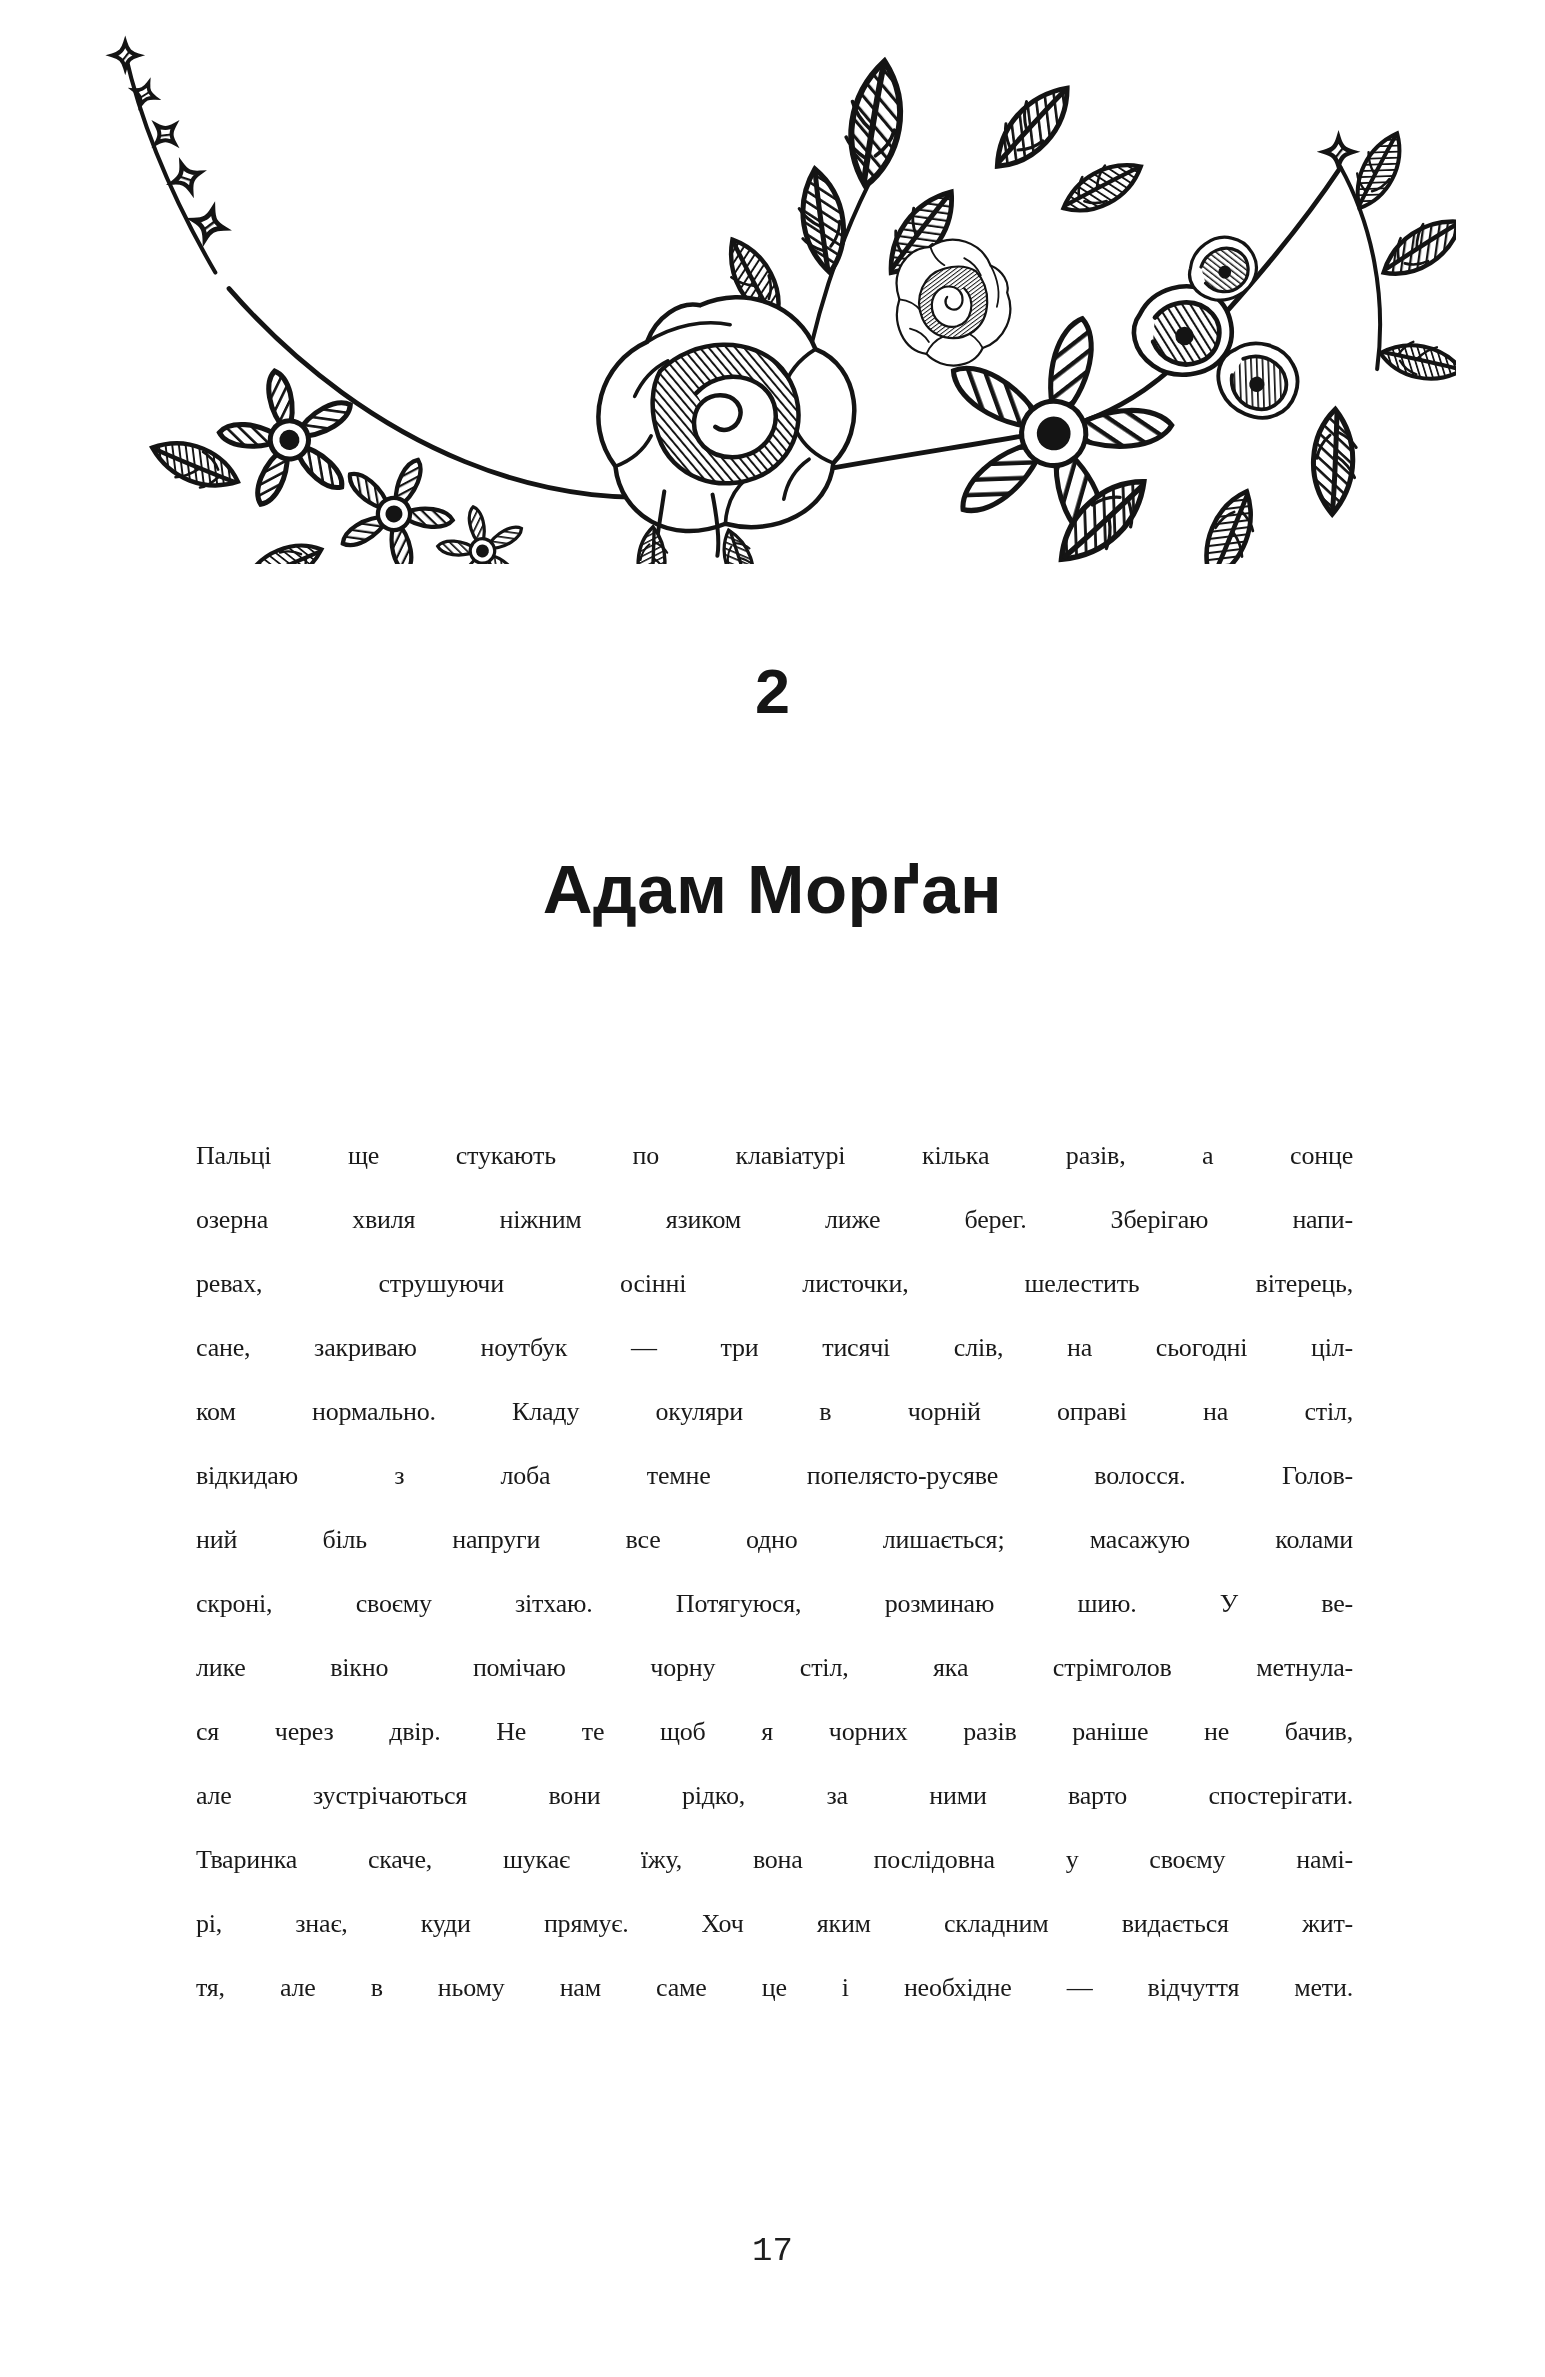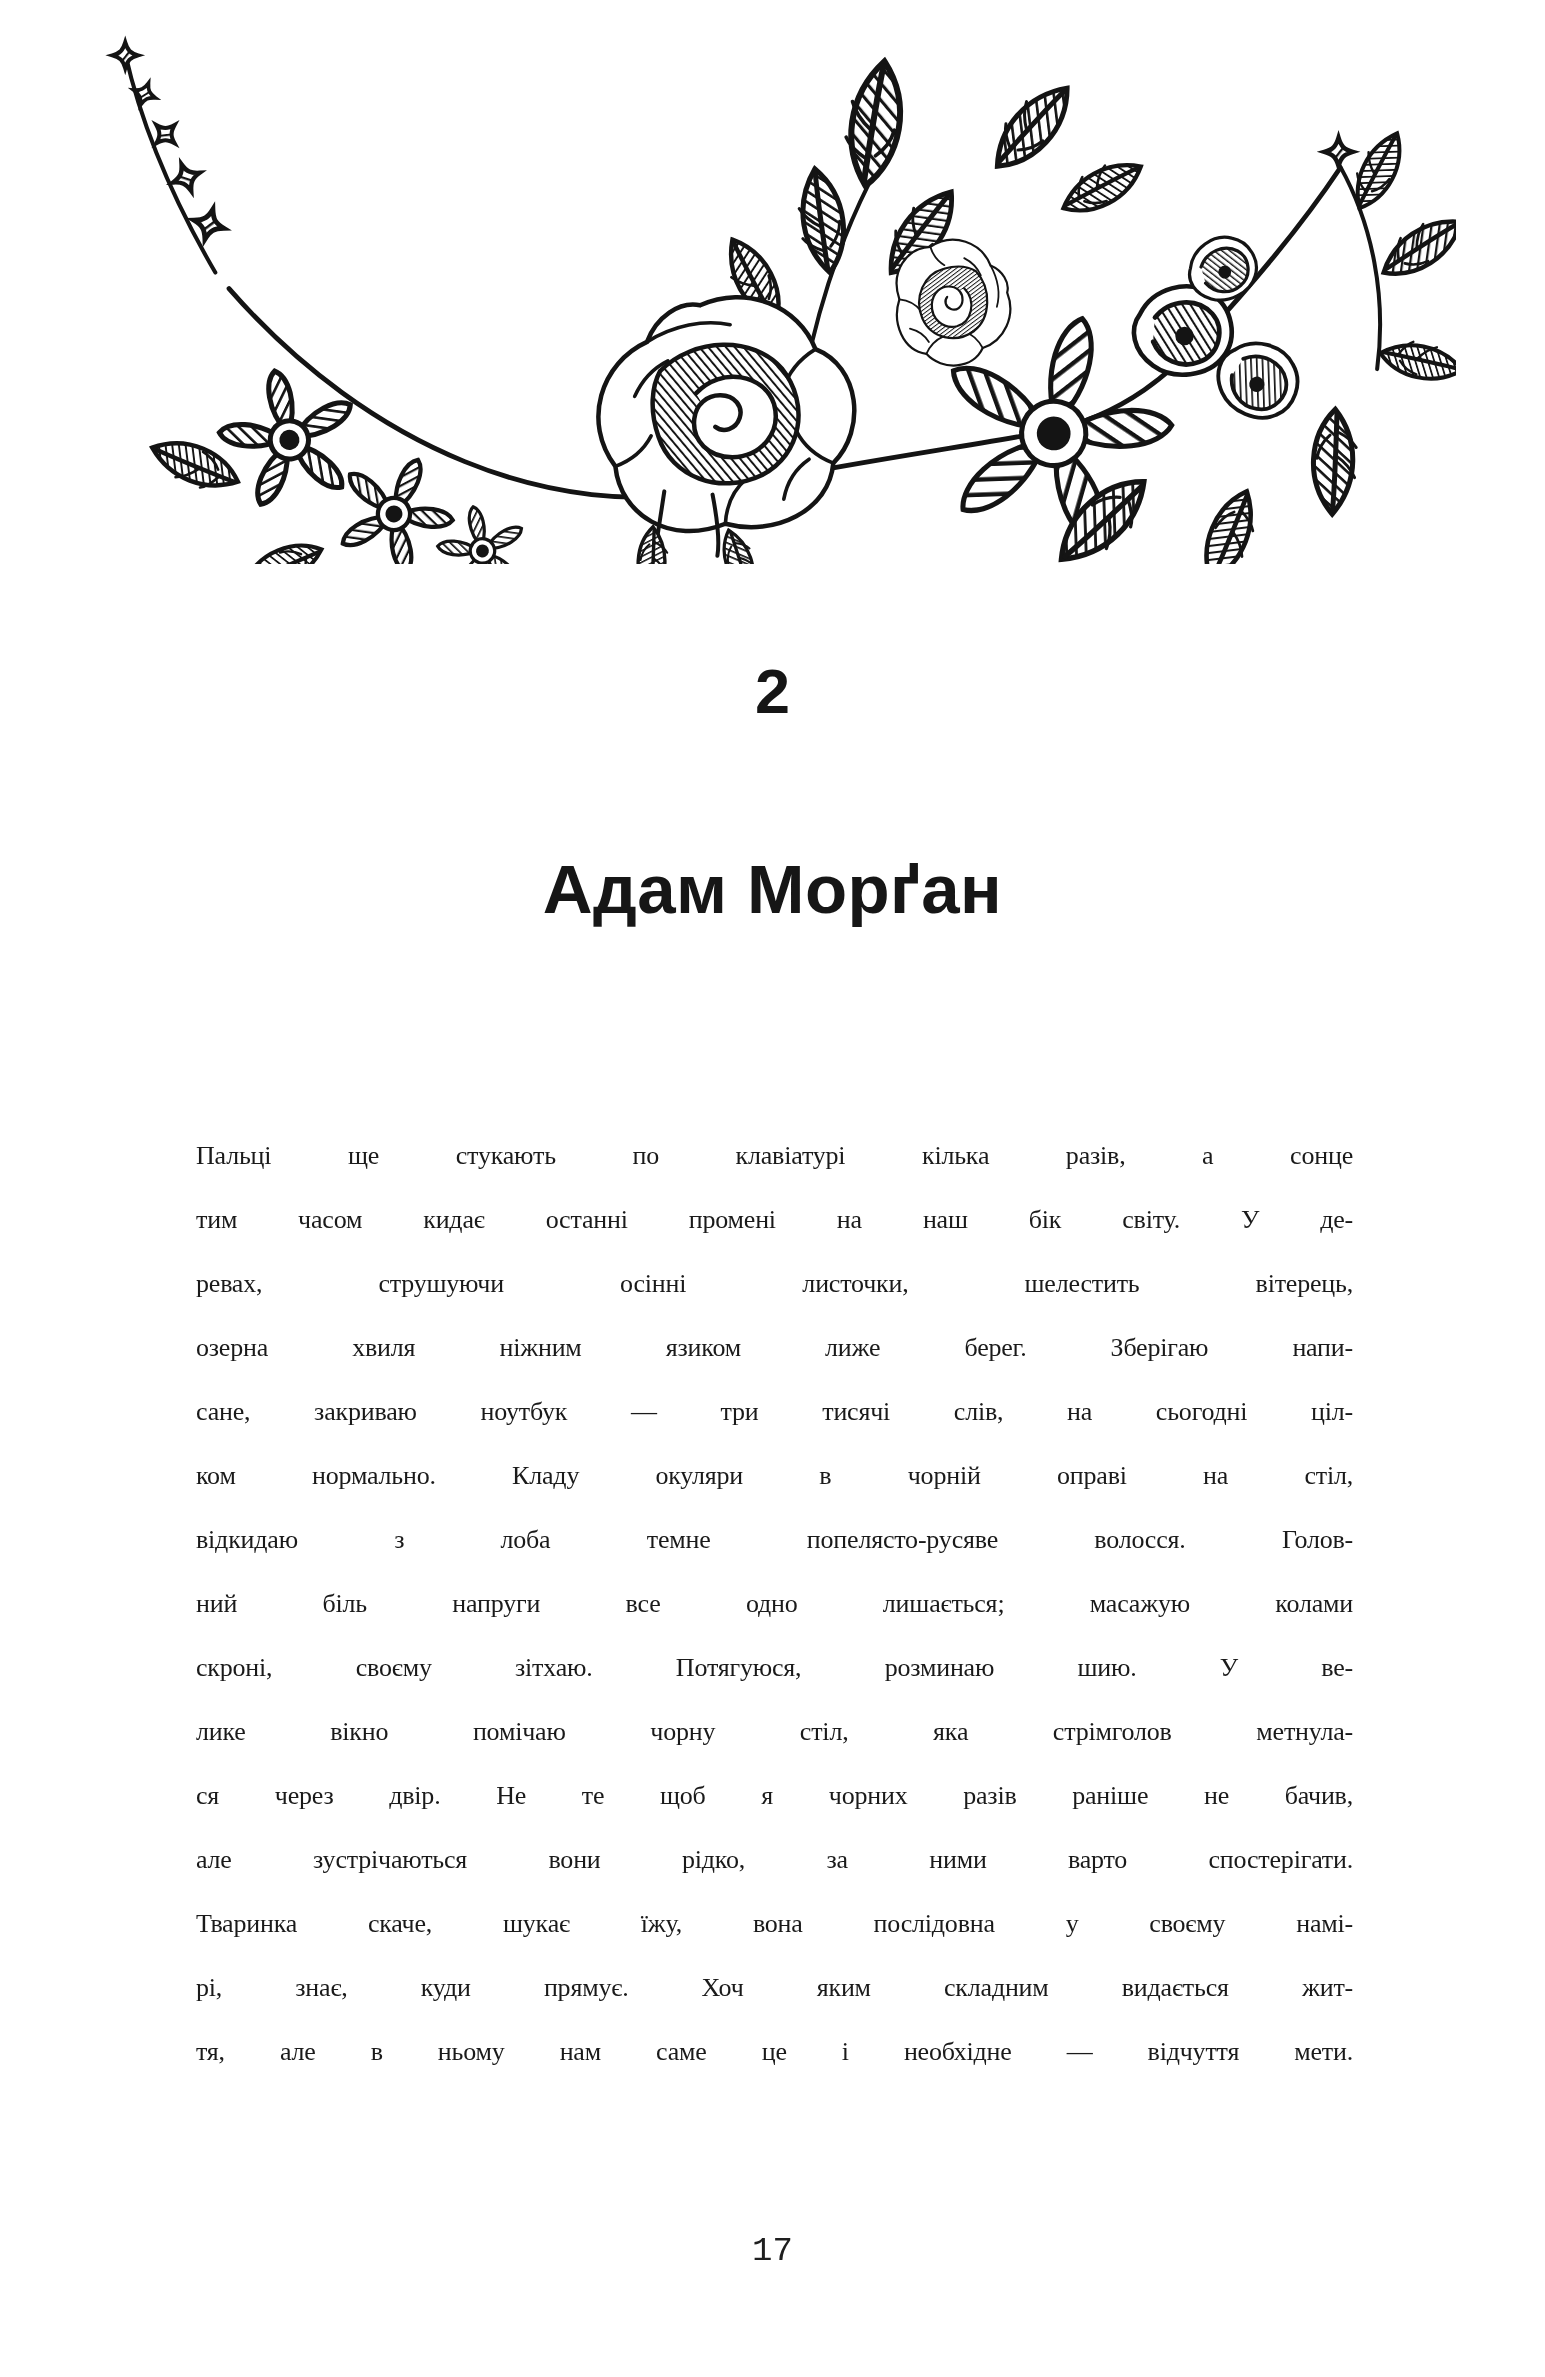--- a/index.html
+++ b/index.html
@@ -147,23 +147,22 @@
       </g>
     </svg>
   </div>
 
   <div class="chapter-number">2</div>
 
   <h1 class="chapter-title">Адам Морґан</h1>
 
   <div class="body-text">
     <div class="bl">Пальці ще стукають по клавіатурі кілька разів, а сонце</div>
-    <div class="bl">тим часом кидає останні промені на наш бік світу. У де-</div>
+    <div class="bl">озерна хвиля ніжним язиком лиже берег. Зберігаю напи-</div>
     <div class="bl">ревах, струшуючи осінні листочки, шелестить вітерець,</div>
-    <div class="bl">озерна хвиля ніжним язиком лиже берег. Зберігаю напи-</div>
     <div class="bl">сане, закриваю ноутбук — три тисячі слів, на сьогодні ціл-</div>
     <div class="bl">ком нормально. Кладу окуляри в чорній оправі на стіл,</div>
     <div class="bl">відкидаю з лоба темне попелясто-русяве волосся. Голов-</div>
     <div class="bl">ний біль напруги все одно лишається; масажую колами</div>
     <div class="bl">скроні, своєму зітхаю. Потягуюся, розминаю шию. У ве-</div>
     <div class="bl">лике вікно помічаю чорну стіл, яка стрімголов метнула-</div>
     <div class="bl">ся через двір. Не те щоб я чорних разів раніше не бачив,</div>
     <div class="bl">але зустрічаються вони рідко, за ними варто спостерігати.</div>
     <div class="bl">Тваринка скаче, шукає їжу, вона послідовна у своєму намі-</div>
     <div class="bl">рі, знає, куди прямує. Хоч яким складним видається жит-</div>

